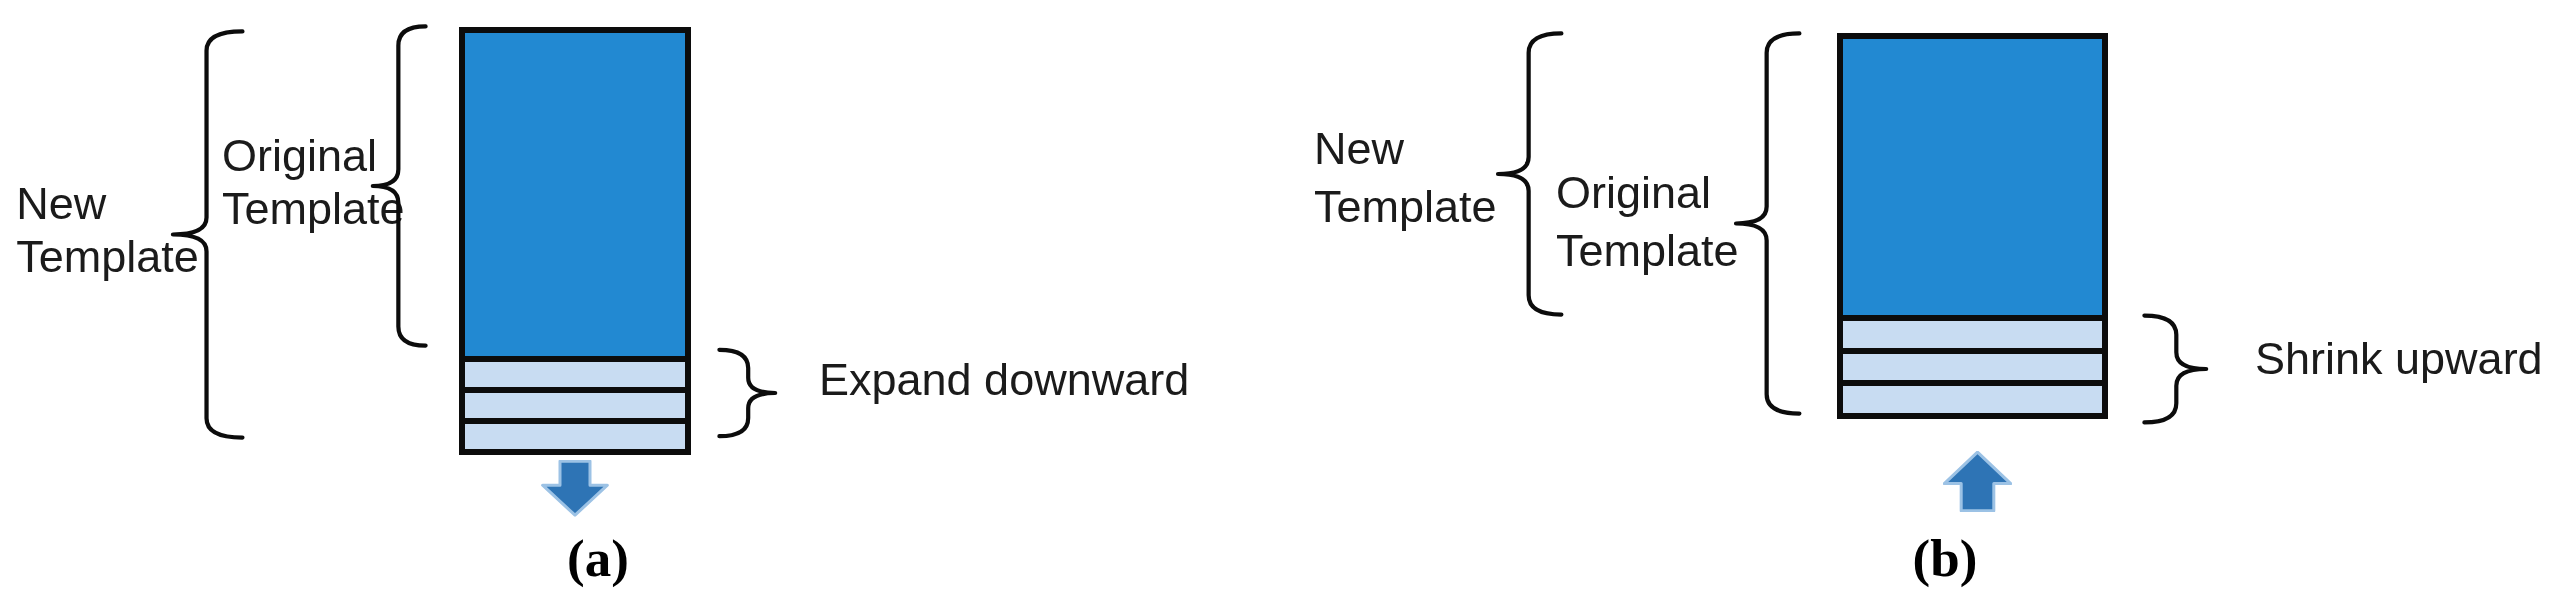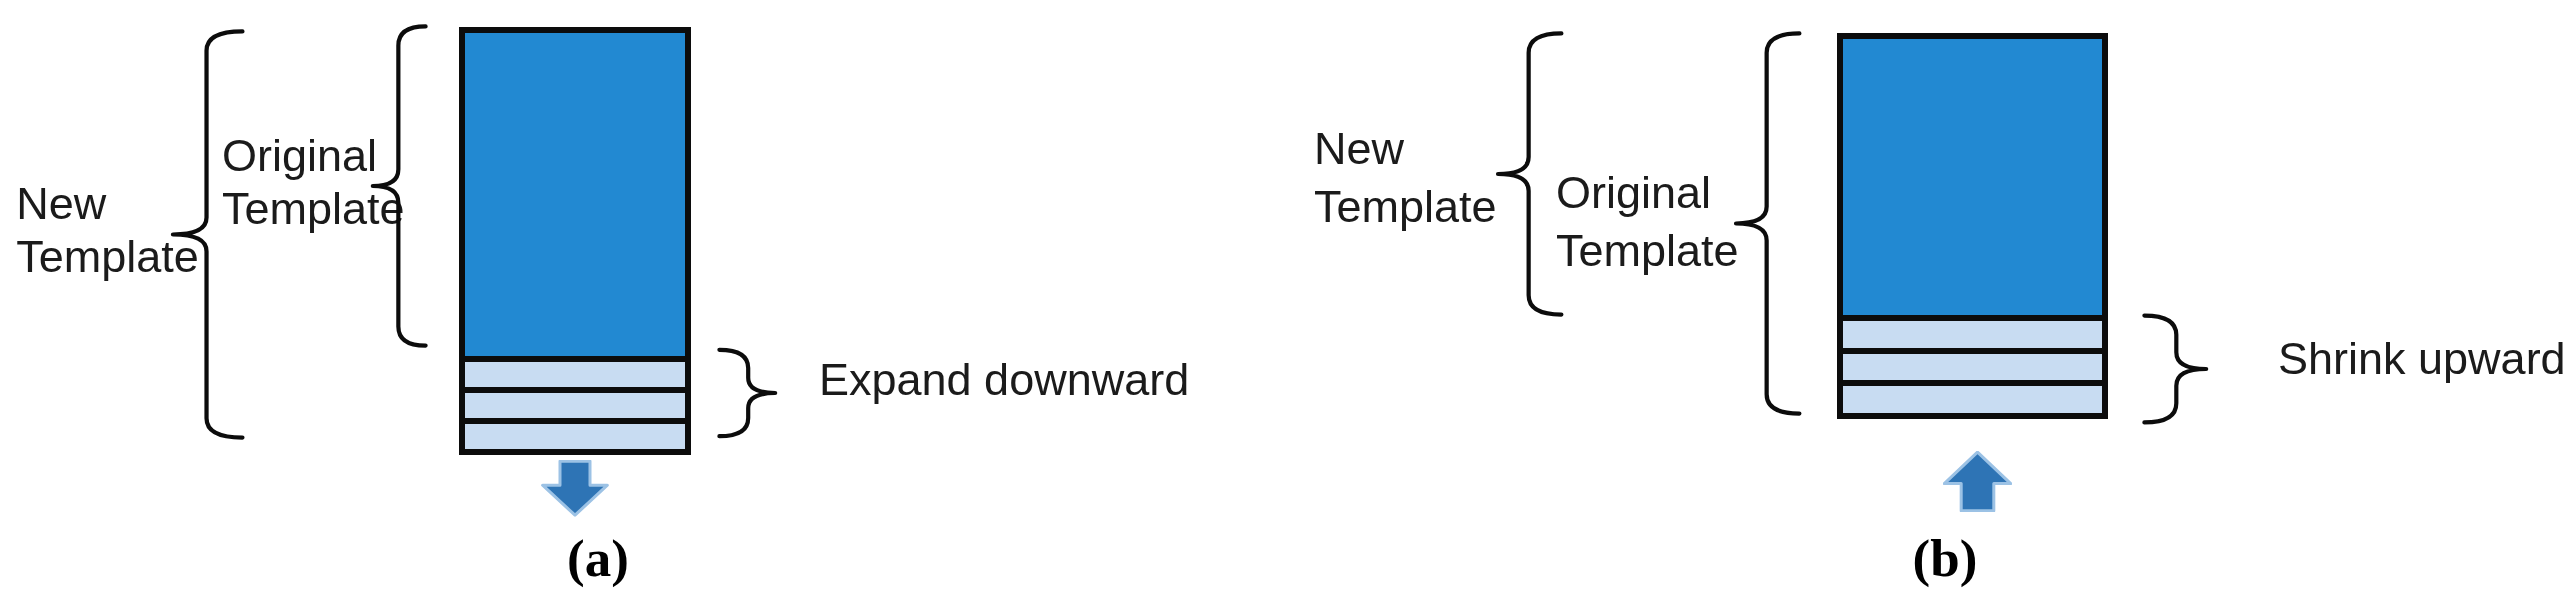--- a/index.html
+++ b/index.html
@@ -127,21 +127,21 @@
         <div class="light-row"></div>
         <div class="hline"></div>
         <div class="light-row"></div>
       </div>
   </div>
 
   <svg class="brace" style="left:2142px;top:313px;" width="66" height="112" viewBox="0 0 110 186">
       <path d="M 4 4 Q 57.2 4 57.2 36 L 57.2 65 Q 57.2 93 107 93 Q 57.2 93 57.2 121 L 57.2 150 Q 57.2 182 4 182"></path>
     </svg>
 
-  <div class="label single" style="left:2255px;top:333px;margin-left:23px;">Shrink upward</div>
+  <div class="label single" style="left:2255px;top:333px;">Shrink upward</div>
 
   <svg class="block-arrow" style="left:1943px;top:451px;" width="69" height="61" viewBox="0 0 114 101">
     <polygon points="57,2 112,54 84,54 84,99 30,99 30,54 2,54"></polygon>
   </svg>
 
   <div class="caption" style="left:1824px;top:528px;width:242px;">(b)</div>
 
 </div>
 
 

